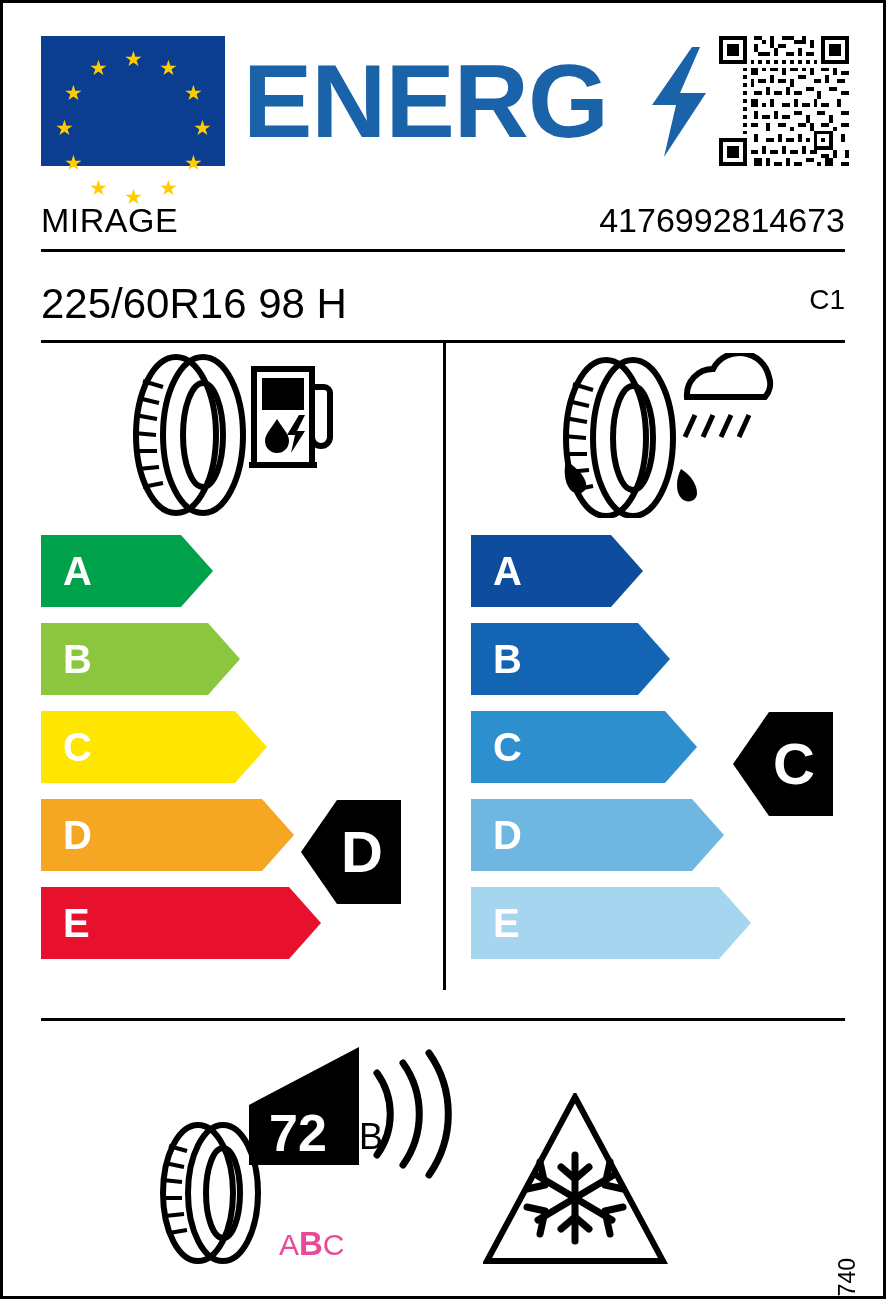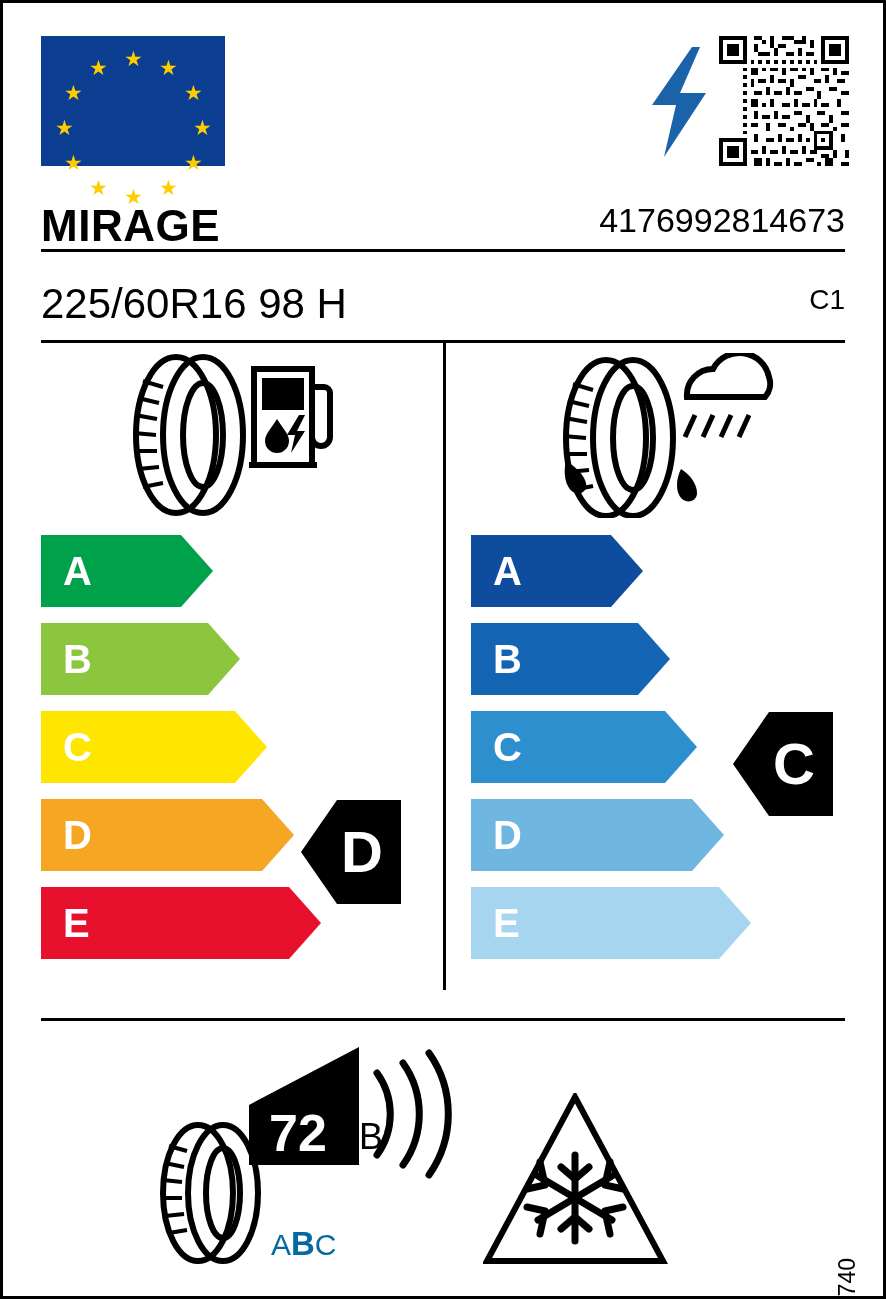--- a/index.html
+++ b/index.html
@@ -51,22 +51,22 @@
   #qr {
     position: absolute;
     left: 716px; top: 33px;
     width: 130px; height: 130px;
   }
 
   
   #brand {
     position: absolute;
     left: 38px; top: 198px;
-    font-size: 44px;
-    font-weight: bold;
+    font-size: 34px;
+    font-weight: normal;
     letter-spacing: 0.5px;
     color: #000;
   }
   #trade-code {
     position: absolute;
     right: 38px; top: 198px;
     font-size: 34px;
     color: #000;
     text-align: right;
   }
@@ -159,23 +159,23 @@
     color: #fff;
     font-size: 58px;
     font-weight: bold;
     line-height: 1;
   }
 
   
   #noise-group { position: absolute; left: 150px; top: 1040px; width: 320px; height: 230px; }
   #noise-class {
     position: absolute;
-    left: 268px; top: 1222px;
+    left: 276px; top: 1222px;
     font-size: 30px;
-    color: #0369a1;
+    color: #ec4899;
     white-space: nowrap;
   }
   #noise-class .sel { font-weight: bold; font-size: 33px; }
   #snow-group { position: absolute; left: 480px; top: 1090px; width: 185px; height: 175px; }
 
   #date-code {
     position: absolute;
     right: 22px; bottom: 38px;
     font-size: 23px;
     color: #000;
@@ -197,20 +197,21 @@
     <div class="star" style="left:142px; top:116px;">★</div>
     <div class="star" style="left:117px; top:141px;">★</div>
     <div class="star" style="left:82px;  top:150px;">★</div>
     <div class="star" style="left:47px;  top:141px;">★</div>
     <div class="star" style="left:22px;  top:116px;">★</div>
     <div class="star" style="left:13px;  top:81px;">★</div>
     <div class="star" style="left:22px;  top:46px;">★</div>
     <div class="star" style="left:47px;  top:21px;">★</div>
   </div>
 
+  <div id="energy-word">ENERG</div>
 
   <svg id="energy-bolt" viewBox="0 0 62 110">
     <polygon points="44,0 4,58 28,58 16,110 58,46 32,46 52,0" fill="#1b63a8"></polygon>
   </svg>
 
   <svg id="qr" viewBox="0 0 33 33" shape-rendering="crispEdges">
     <rect width="33" height="33" fill="#fff"></rect>
     <g fill="#000">
 
       <rect x="0" y="0" width="7" height="7"></rect>

